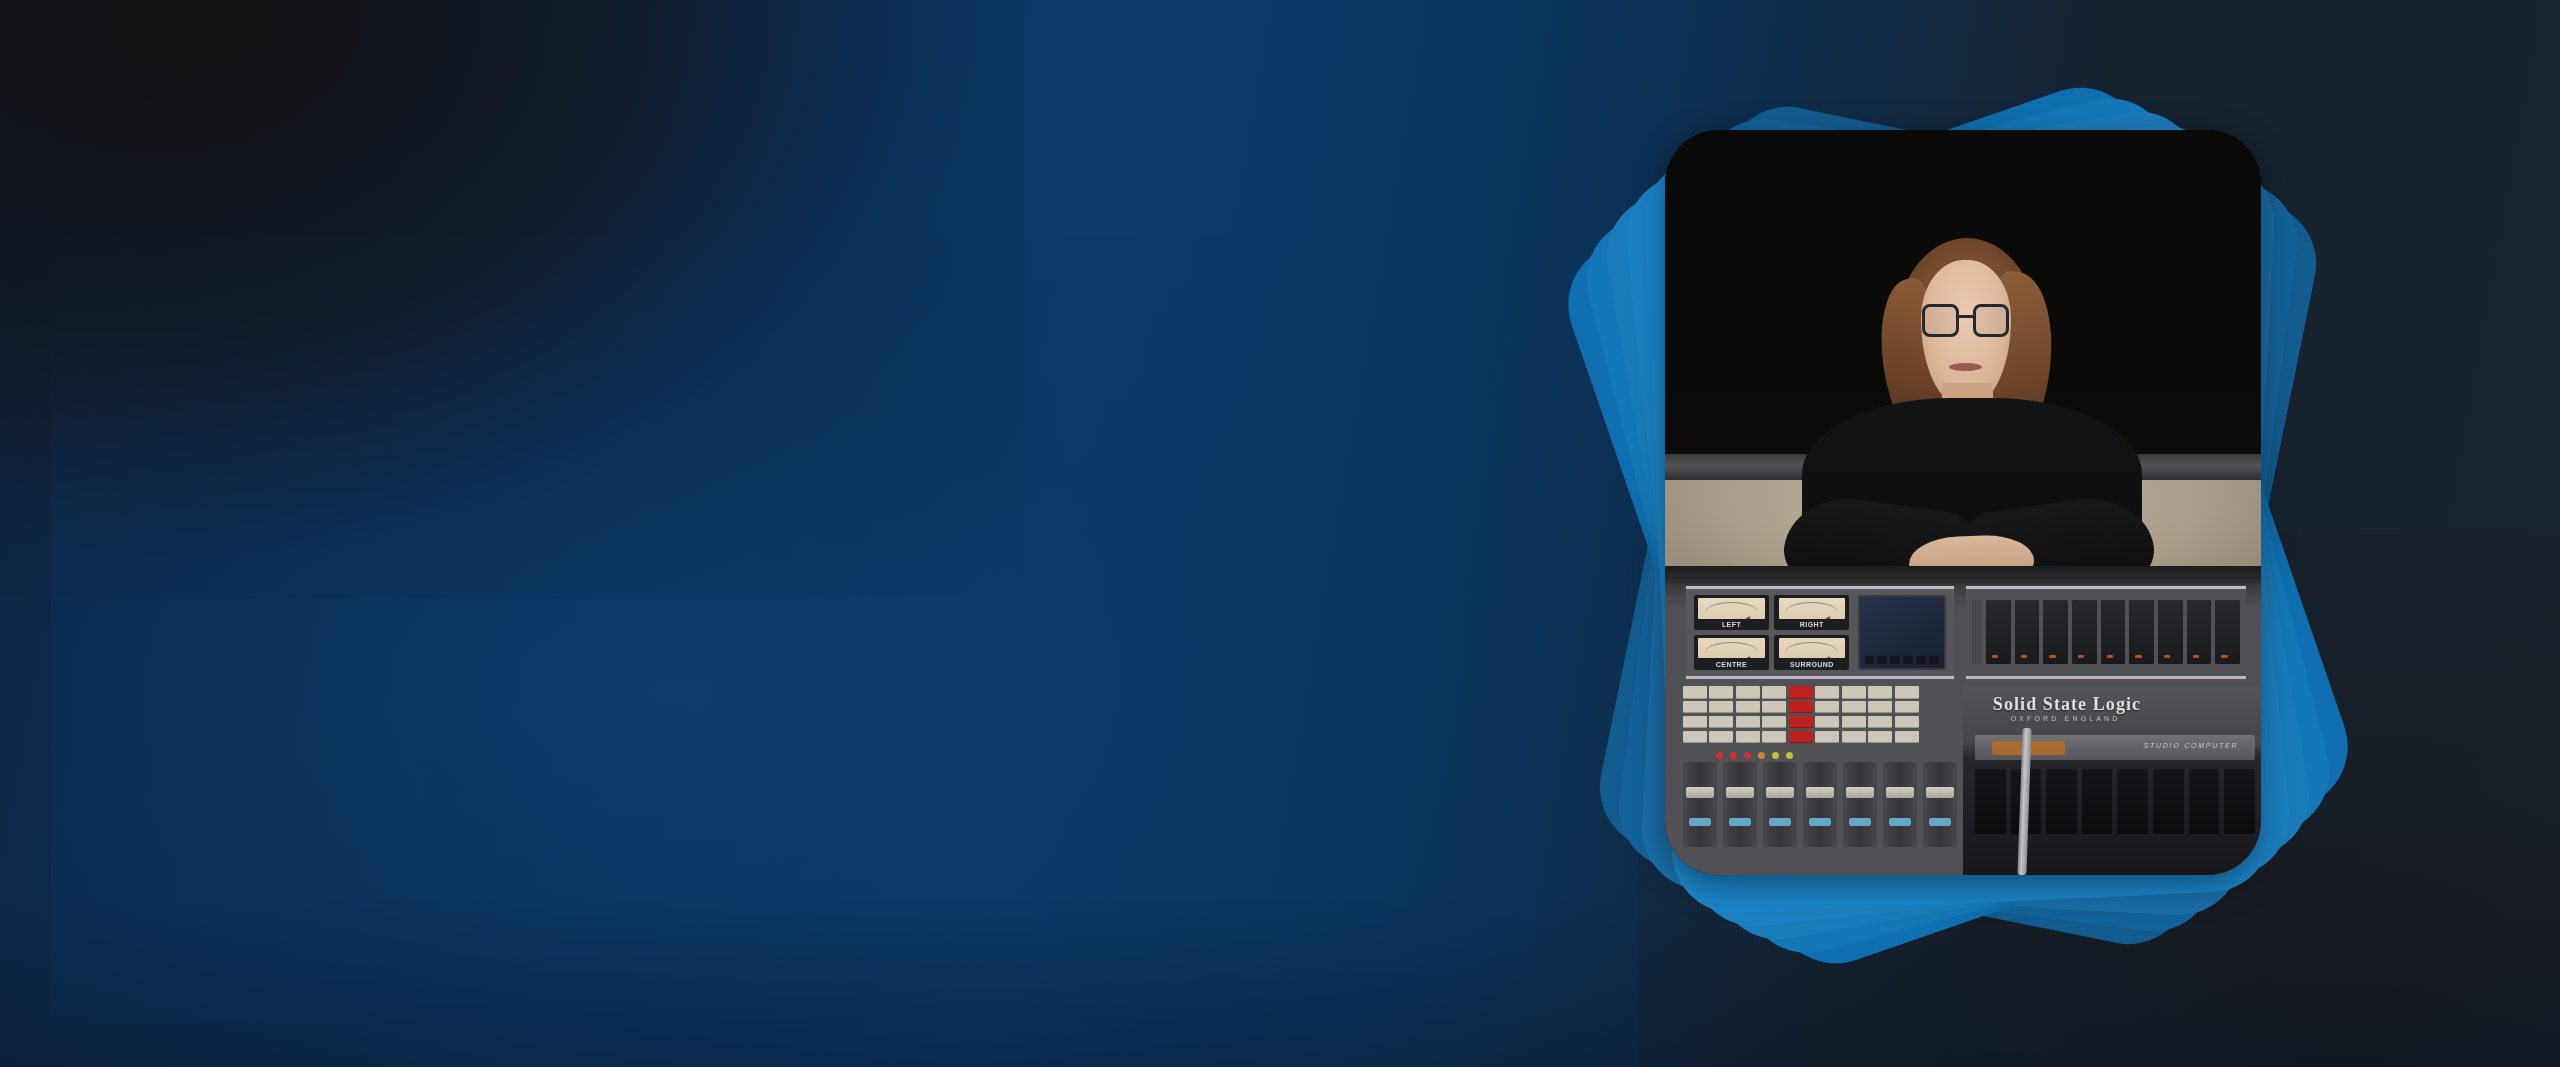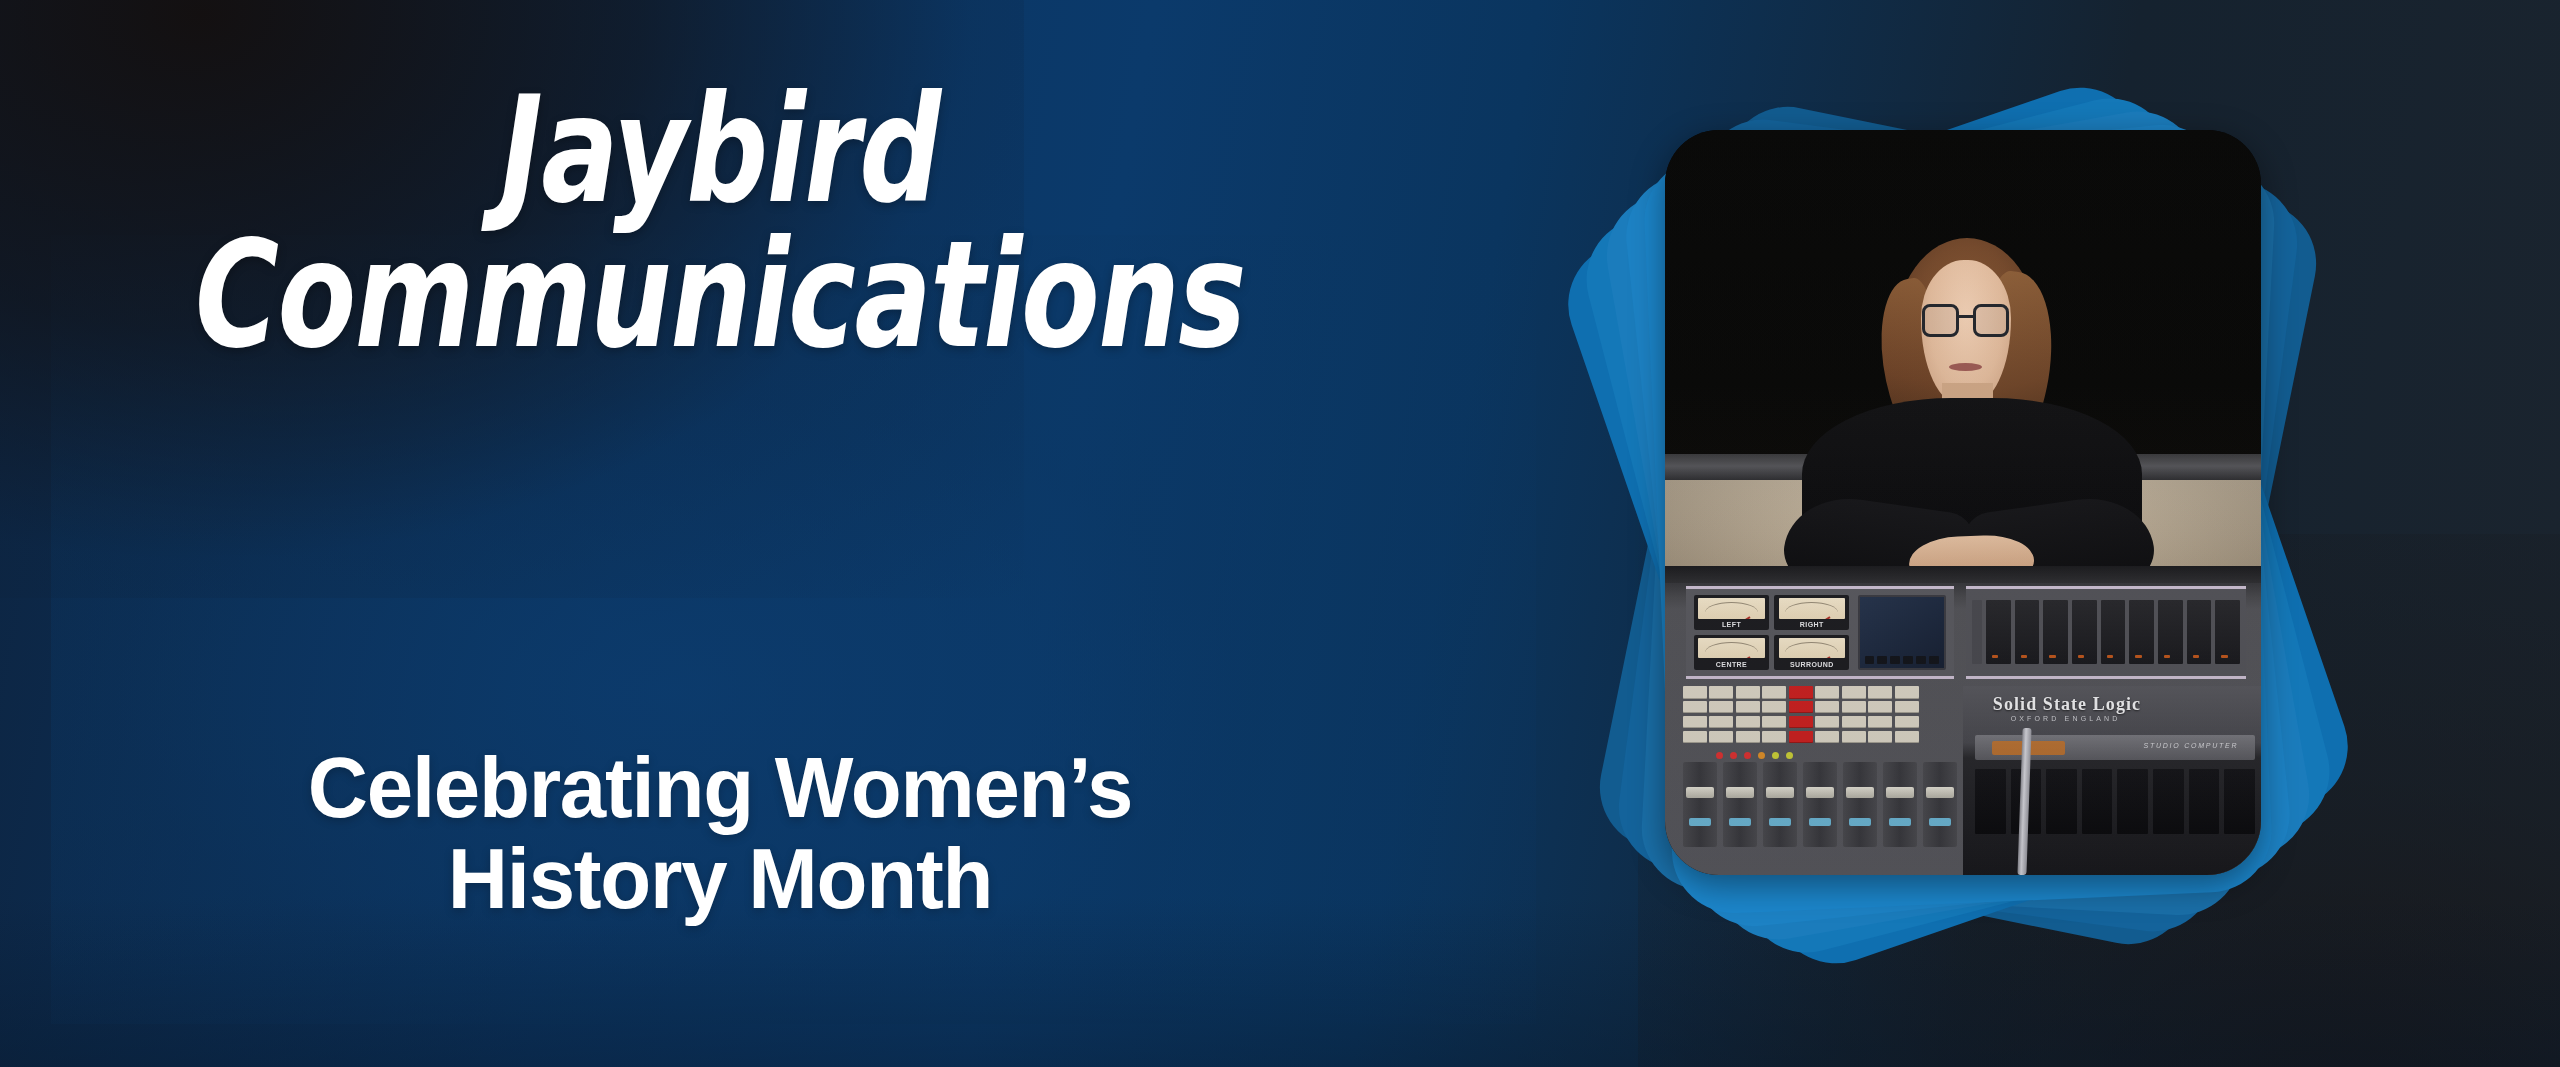--- a/index.html
+++ b/index.html
@@ -659,30 +659,22 @@
 <div class="banner">
 
   <div class="bg-base"></div>
   <div class="bg-glow-center"></div>
   <div class="bg-vignette-tl"></div>
   <div class="bg-vignette-br"></div>
   <div class="bg-bottom-shade"></div>
 
   <div class="left-col">
 
-    <div class="wordmark">
-      <span class="wordmark-line l1">Jaybird</span>
-      <span class="wordmark-line l2">Communications</span>
-    </div>
-
-
-    <div class="tagline">
-      <span class="tagline-line">Celebrating Women’s</span>
-      <span class="tagline-line">History Month</span>
-    </div>
+
+
 
   </div>
 
   <div class="photo-zone">
 
     <div class="deco-stack">
       <div class="deco d8"></div>
       <div class="deco d7"></div>
       <div class="deco d6"></div>
       <div class="deco d1"></div>

